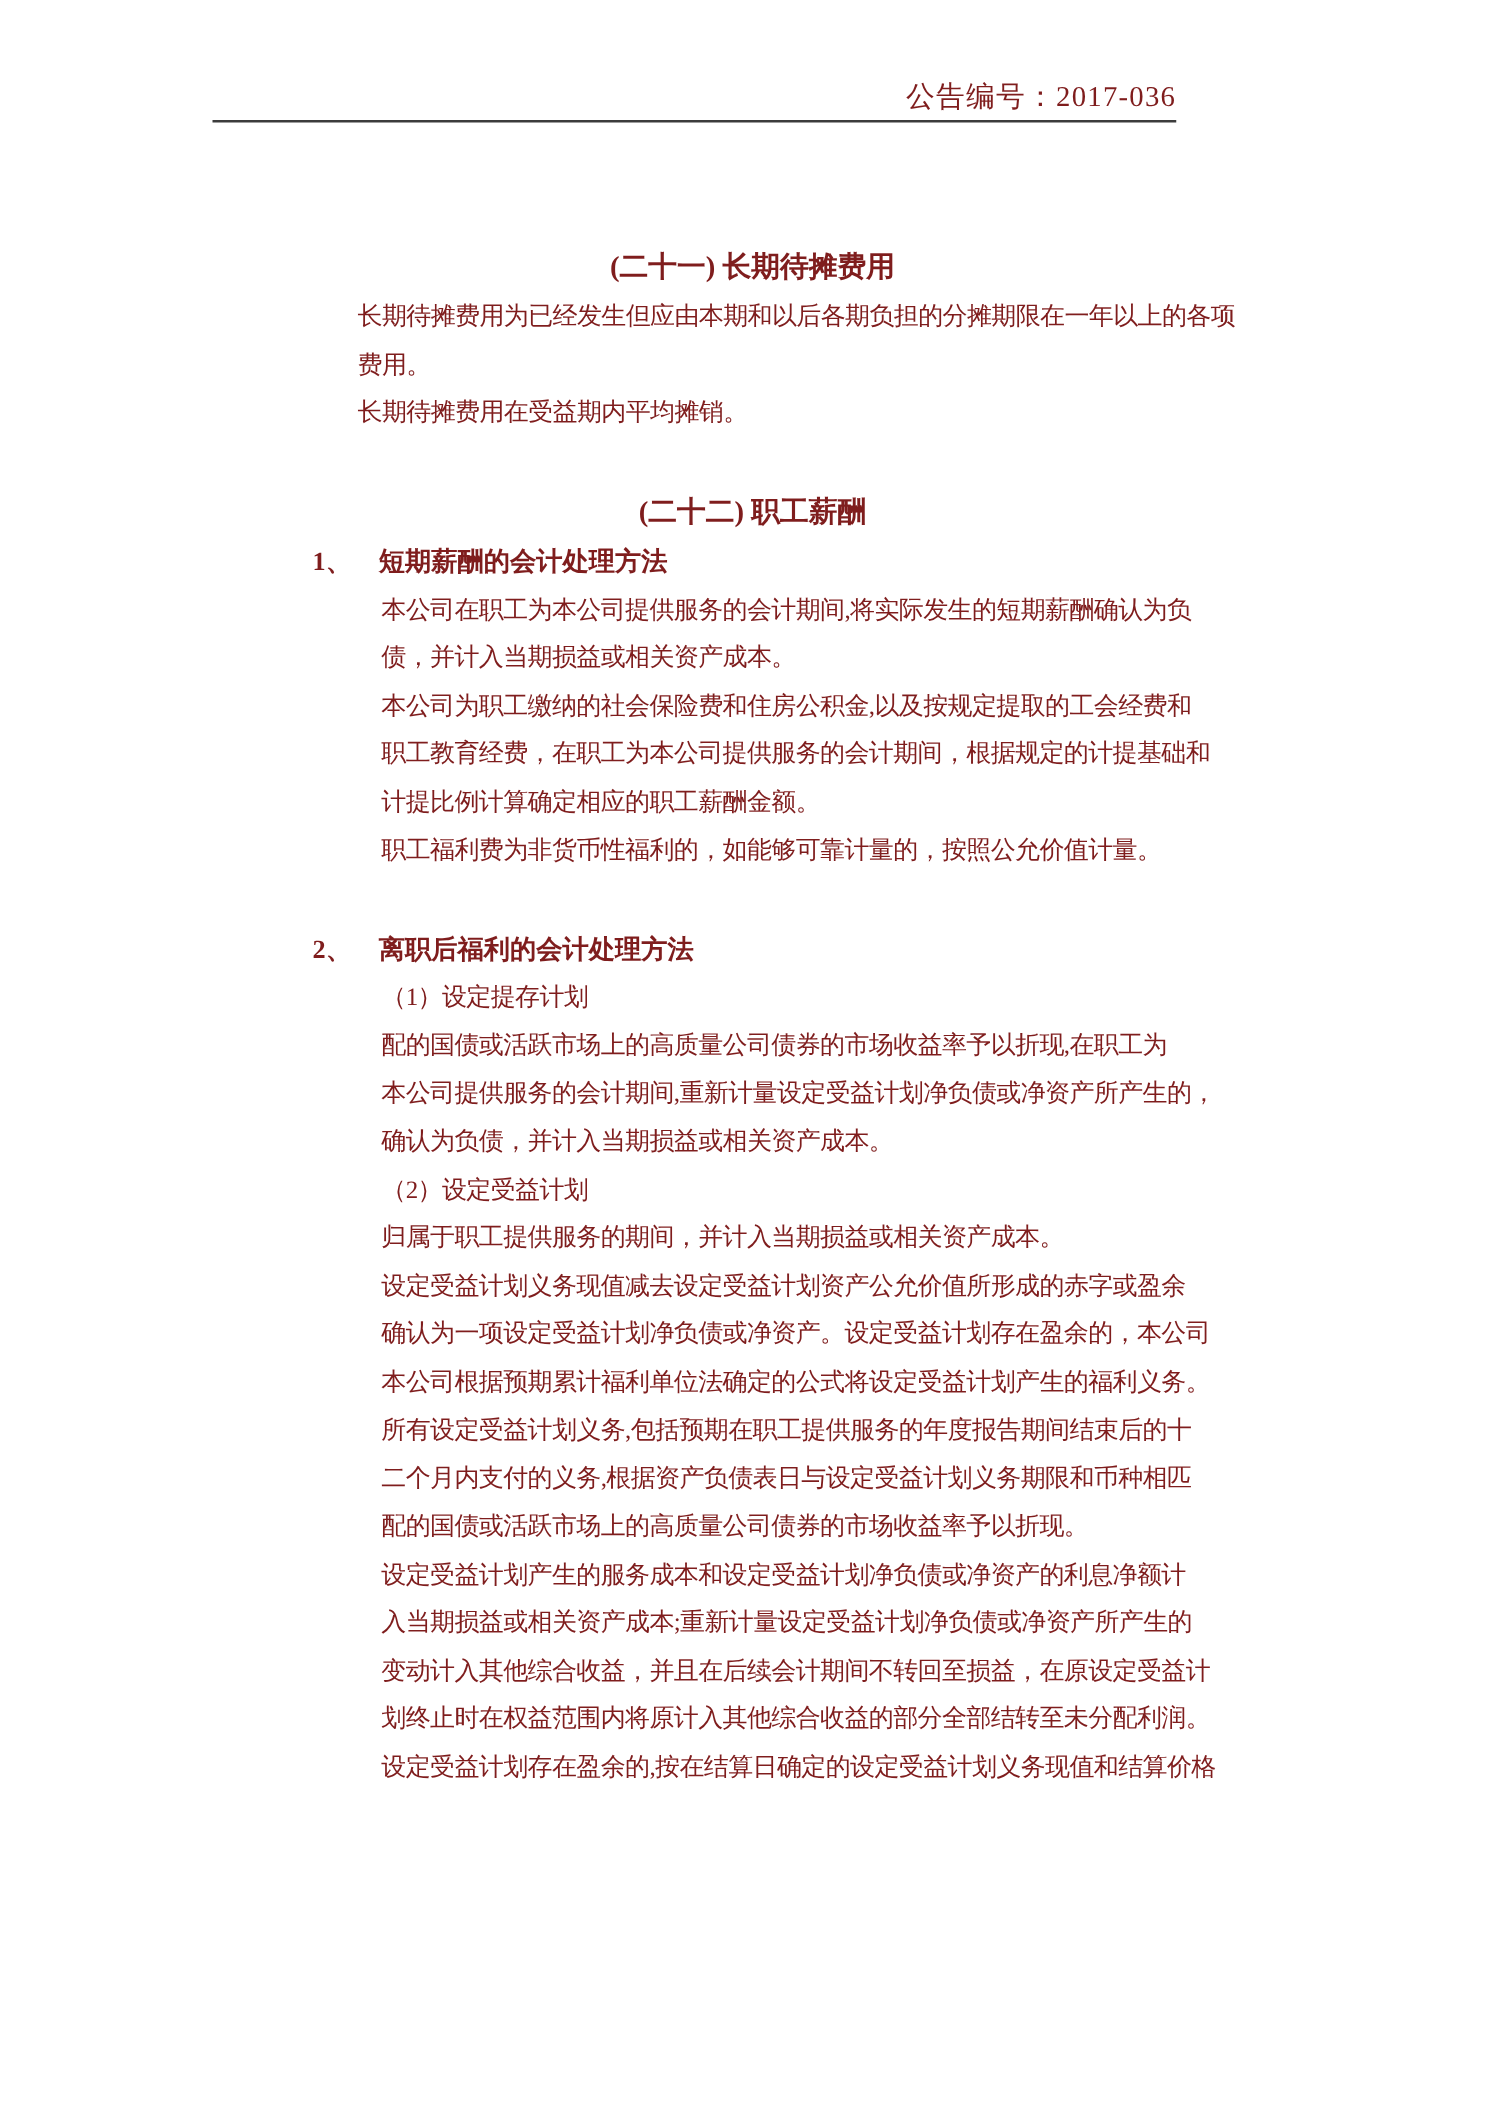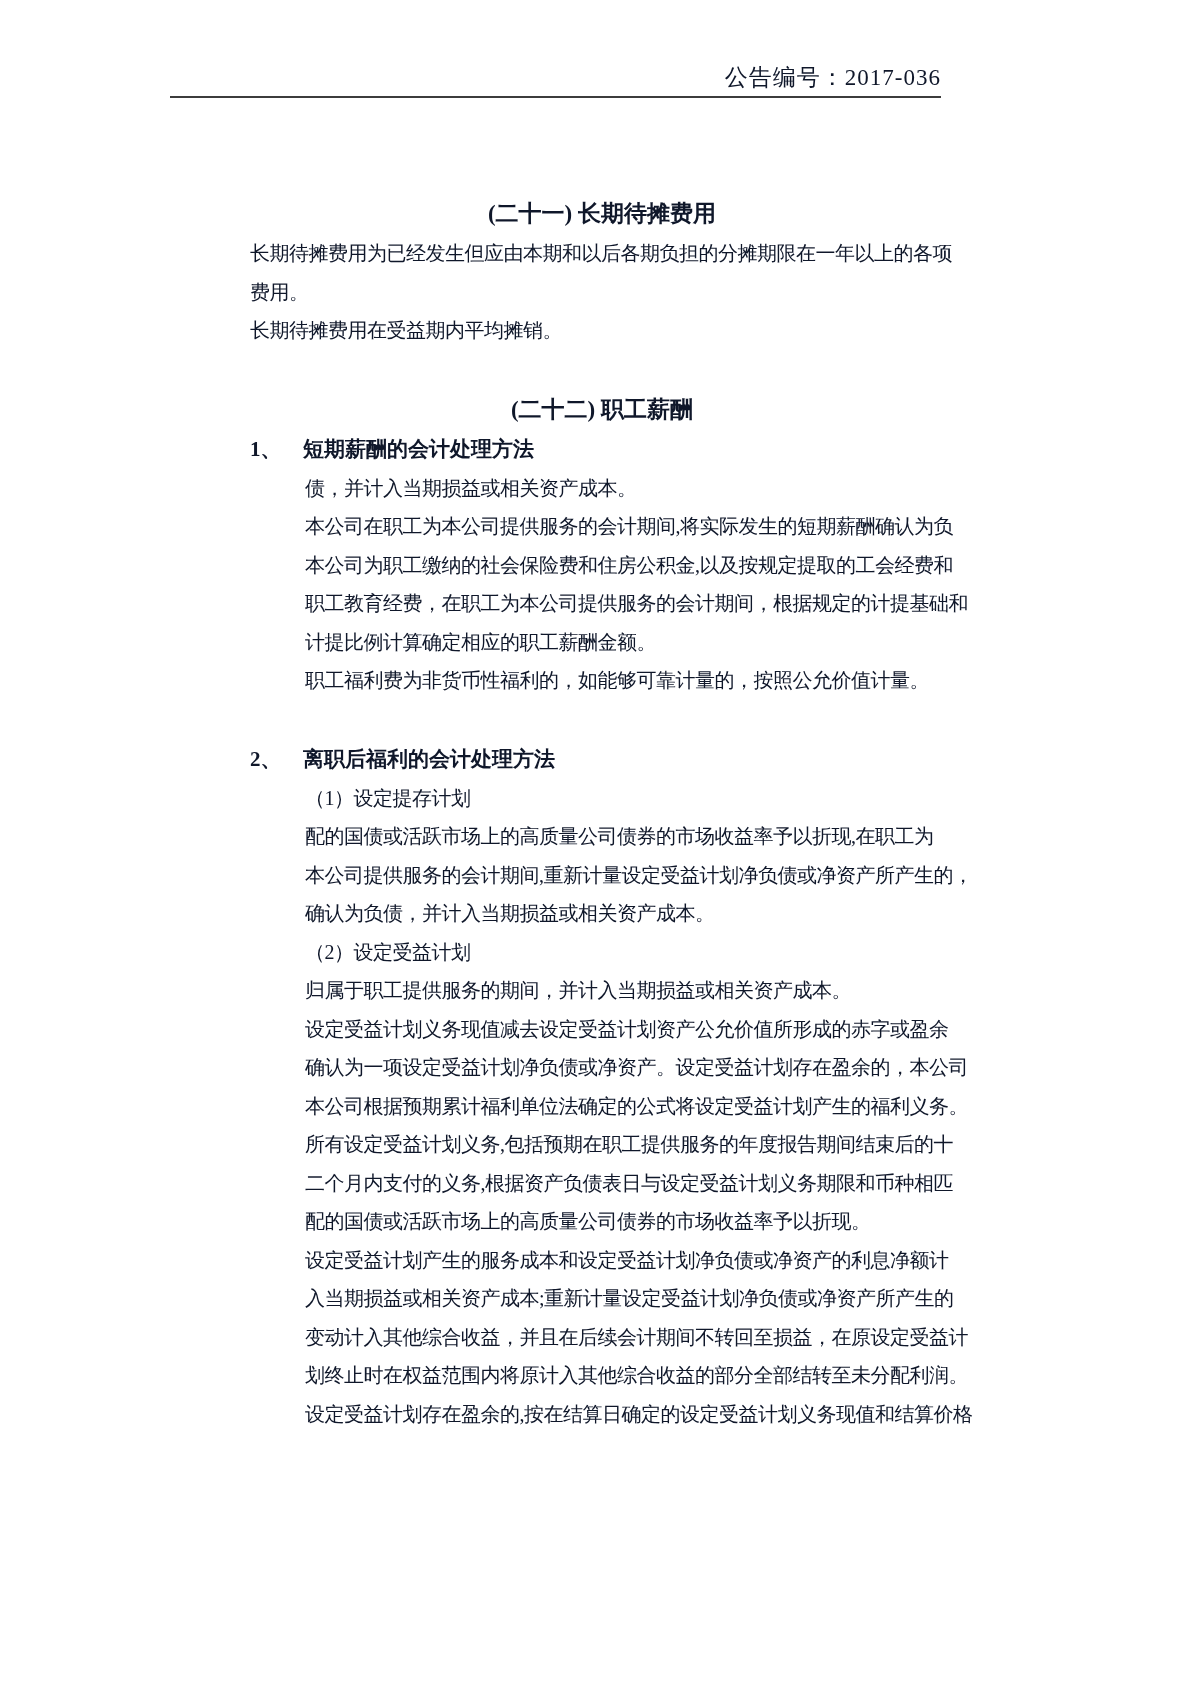--- a/index.html
+++ b/index.html
@@ -2,21 +2,21 @@
 <html><head>
 <meta charset="utf-8">
 <style>
   html, body { margin: 0; padding: 0; background: #e8e8e8; }
   .page {
     position: relative;
     width: 1200px;
     height: 1696px;
     margin: 0 auto;
     background: #ffffff;
-    color: #0f172a;
+    color: #7f1d1d;
     font-family: "Liberation Serif", "DejaVu Serif", serif;
     overflow: hidden;
   }
   .header {
     position: absolute;
     top: 62px;
     right: 259px;
     font-size: 23px;
     letter-spacing: 1px;
     white-space: nowrap;
@@ -45,21 +45,21 @@
   .num-heading {
     display: flex;
     margin-left: 78px;
     font-weight: bold;
     font-size: 21px;
     line-height: 39px;
     white-space: nowrap;
   }
   .num-heading .num { width: 53px; flex: none; }
   .para { font-size: 20px; letter-spacing: -0.5px; }
-  .para.i1 { margin-left: 78px; }
+  .para.i1 { margin-left: 114px; }
   .para.i2 { margin-left: 133px; }
   .text-line {
     line-height: 38.5px;
     height: 38.5px;
     white-space: nowrap;
   }
   .gap-before { margin-top: 40px; }
 </style>
 </head>
 <body>
@@ -77,22 +77,22 @@
       </div>
       <div class="para i1">
         <div class="text-line">长期待摊费用在受益期内平均摊销。</div>
       </div>
       <div class="section-heading gap-before">(二十二) 职工薪酬</div>
       <div class="num-heading">
         <div class="num">1、</div>
         <div class="ttl">短期薪酬的会计处理方法</div>
       </div>
       <div class="para i2">
+        <div class="text-line">本公司在职工为本公司提供服务的会计期间,将实际发生的短期薪酬确认为负</div>
         <div class="text-line">债，并计入当期损益或相关资产成本。</div>
-        <div class="text-line">本公司在职工为本公司提供服务的会计期间,将实际发生的短期薪酬确认为负</div>
       </div>
       <div class="para i2">
         <div class="text-line">本公司为职工缴纳的社会保险费和住房公积金,以及按规定提取的工会经费和</div>
         <div class="text-line">职工教育经费，在职工为本公司提供服务的会计期间，根据规定的计提基础和</div>
         <div class="text-line">计提比例计算确定相应的职工薪酬金额。</div>
       </div>
       <div class="para i2">
         <div class="text-line">职工福利费为非货币性福利的，如能够可靠计量的，按照公允价值计量。</div>
       </div>
       <div class="num-heading gap-before">

